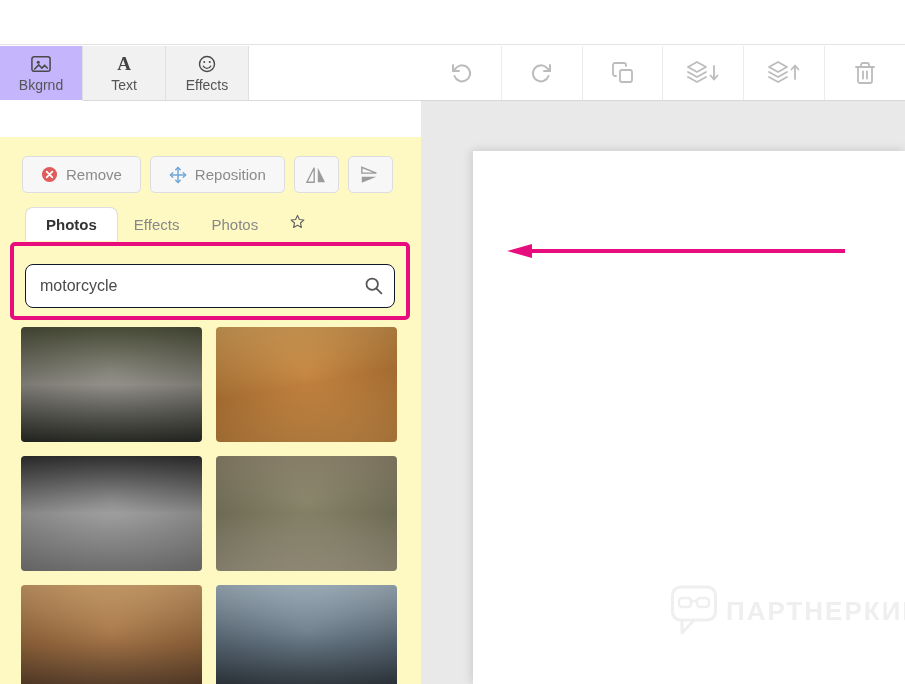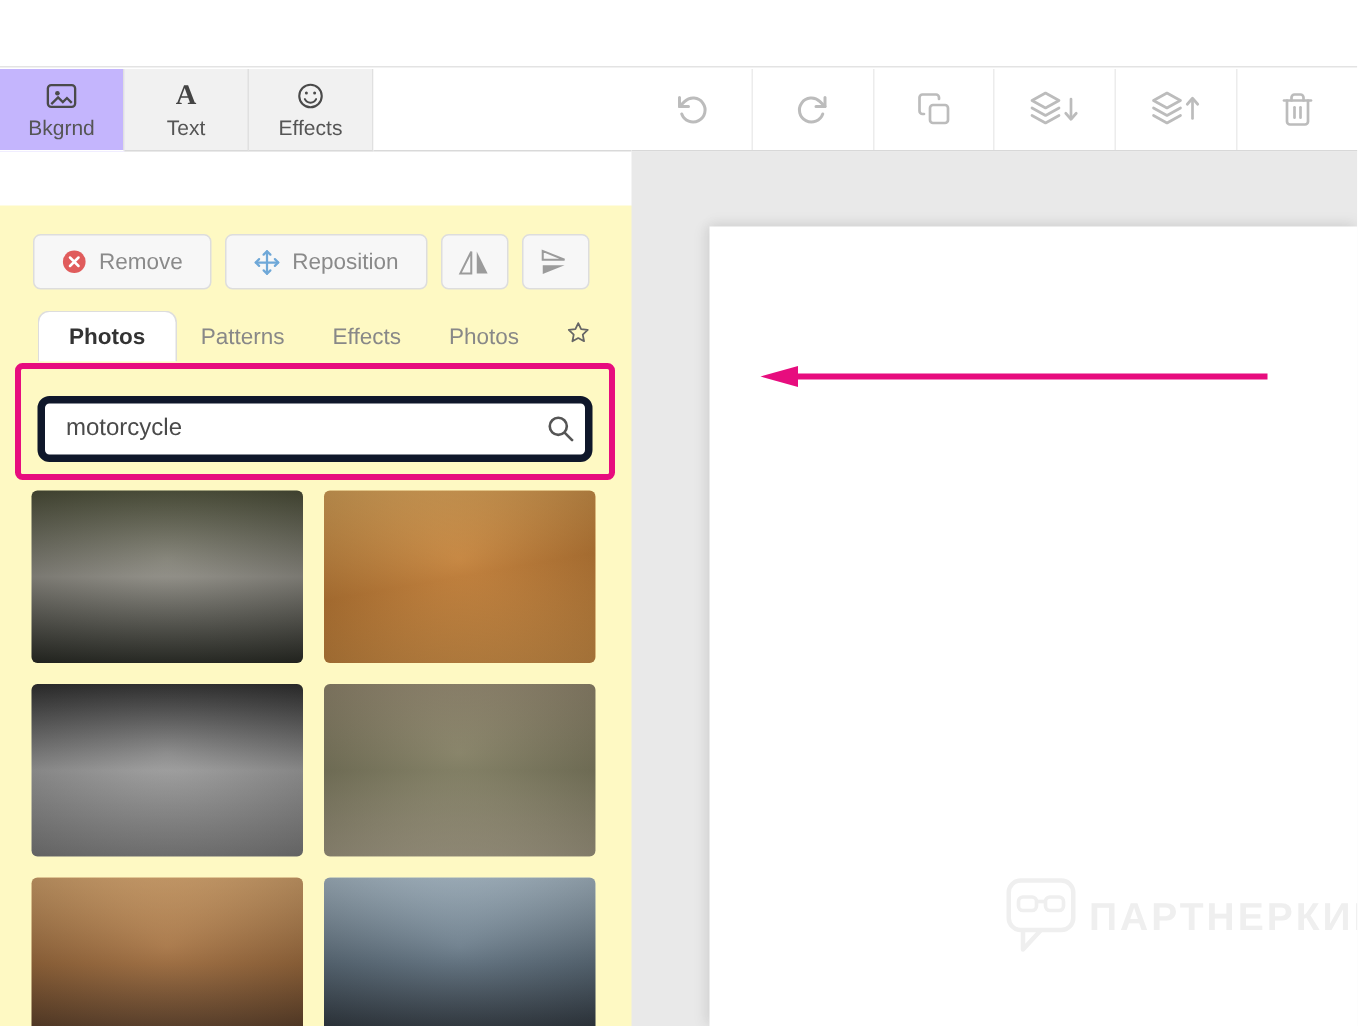--- a/index.html
+++ b/index.html
@@ -33,21 +33,21 @@
   .btn.square { width:45px; padding:0; }
 
   .subtabs { position:absolute; left:25px; top:70px; display:flex; align-items:flex-end; }
   .subtab { font-size:15px; color:#888; padding:8px 16px; cursor:pointer; }
   .subtab.active { color:#333; background:#fff; border:1px solid #ddd; border-bottom:none; border-radius:8px 8px 0 0; padding:8px 20px;font-weight:bold; }
   .fav-star { margin-left:14px; padding-bottom:9px; cursor:pointer; }
 
   .annotation-box { position:absolute; left:10px; top:105px; width:400px; height:78px; border:4px solid #e70d7e; border-radius:5px; pointer-events:none; }
 
   .search-wrap { position:absolute; left:25px; top:127px; width:370px; height:44px; }
-  .search-wrap input { width:100%; height:100%; border:5px solid #0f172a; border-radius:8px; padding:0 40px 0 14px;
+  .search-wrap input { width:100%; height:100%; border:1px solid #0f172a; border-radius:8px; padding:0 40px 0 14px;
                        font-size:16px; color:#4a4a4a; font-family:"Liberation Sans", sans-serif; outline:none; background:#fff; }
   .search-wrap .mag { position:absolute; right:11px; top:11px; cursor:pointer; }
 
   .photo-grid { position:absolute; left:21px; top:190px; width:377px; display:grid; grid-template-columns:181px 181px; column-gap:14px; row-gap:14px; }
   .thumb { width:181px; height:115px; border-radius:4px; position:relative; overflow:hidden; cursor:pointer; }
   .thumb::after { content:""; position:absolute; inset:0; background:radial-gradient(ellipse at 50% 40%, rgba(255,255,255,0.05), rgba(0,0,0,0.22)); }
 
   
   .workspace { position:absolute; left:421px; top:101px; width:484px; height:583px; background:#e9e9e9; overflow:hidden; }
   .page { position:absolute; left:52px; top:50px; width:432px; height:533px; background:#fff;
@@ -191,21 +191,20 @@
           <svg width="22" height="20" viewBox="0 0 24 22">
               <polygon points="3,9 19,9 3,2.5" fill="none" stroke="#9b9b9b" stroke-width="1.5"></polygon>
               <polygon points="3,13 19,13 3,19.5" fill="#9b9b9b"></polygon>
             </svg>
         </span>
       </div>
     </div>
 
     <div class="subtabs">
       <div class="subtab active"><span>Photos</span></div>
-      <div class="subtab"><span>Patterns</span></div>
       <div class="subtab"><span>Effects</span></div>
       <div class="subtab"><span>Photos</span></div>
       <div class="fav-star">
         <span>
           <svg width="19" height="19" viewBox="0 0 24 24" fill="none" stroke="#666" stroke-width="1.5" stroke-linejoin="round">
               <path d="M12 3l2.4 5.2 5.6.6-4.2 3.9 1.1 5.6L12 15.6l-4.9 2.7 1.1-5.6L4 8.8l5.6-.6z"></path>
             </svg>
         </span>
       </div>
     </div>

